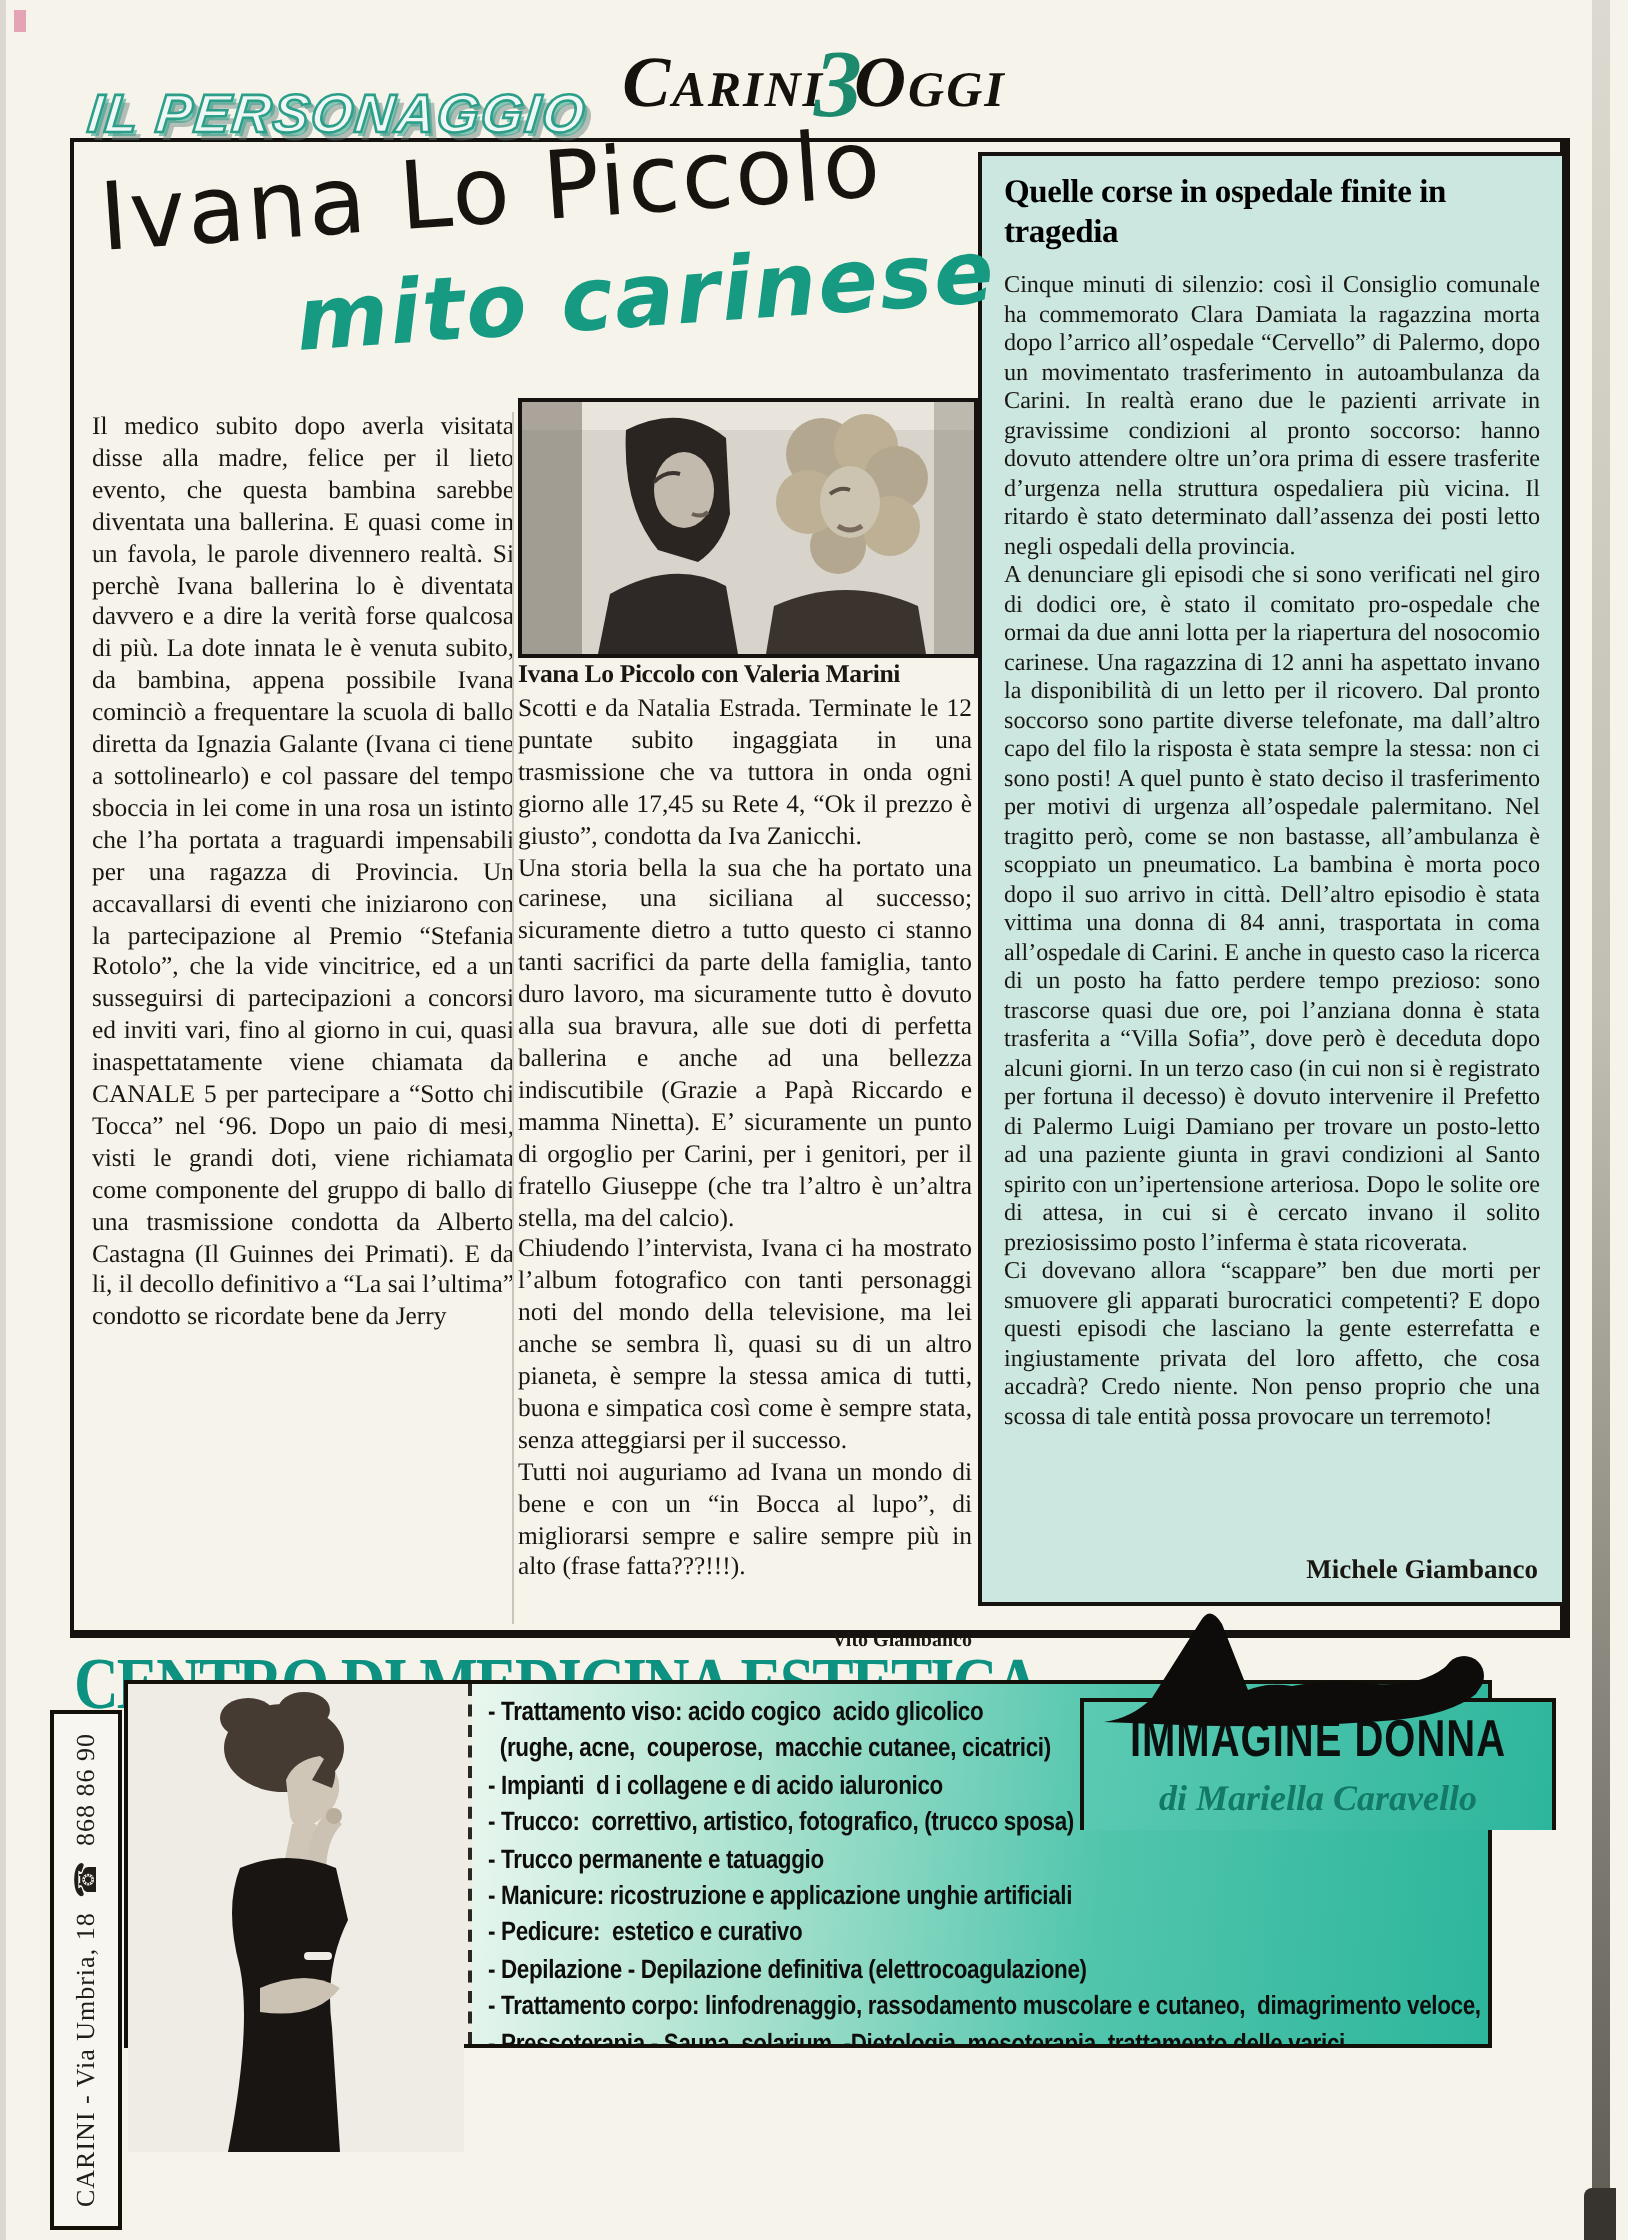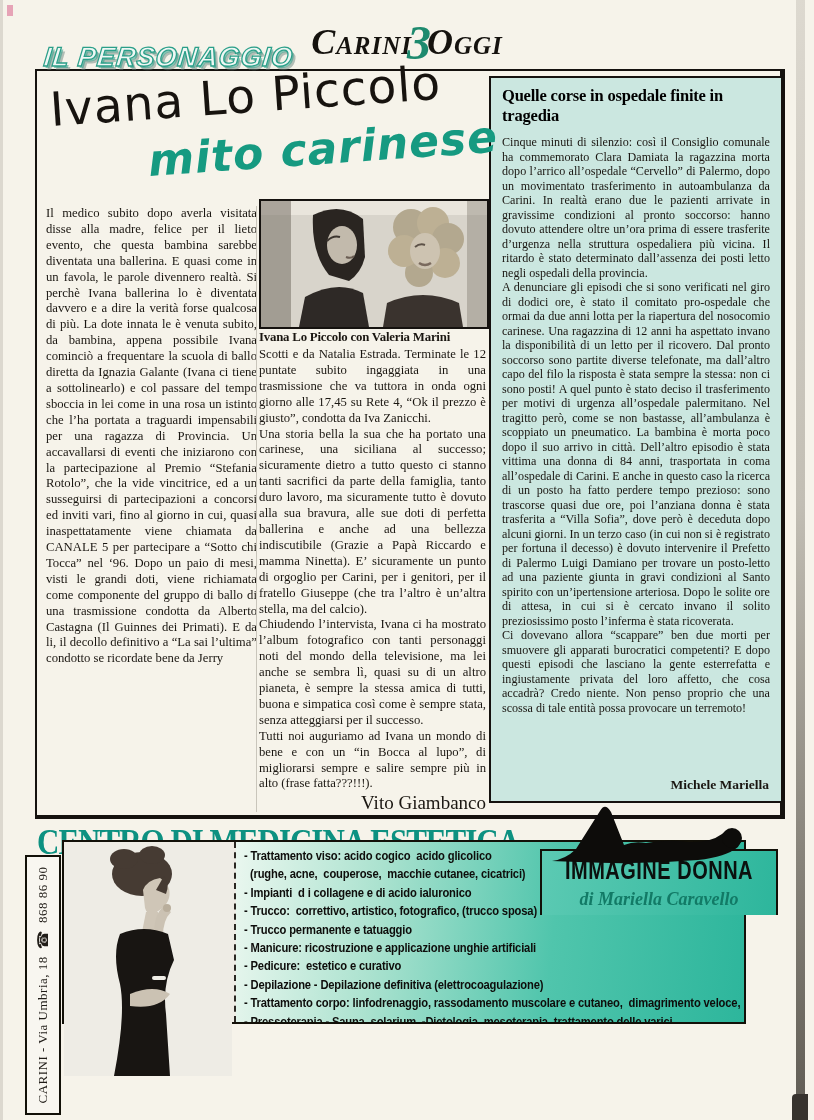--- a/index.html
+++ b/index.html
@@ -36,21 +36,21 @@
     letter-spacing:1px;color:#17130f;transform:rotate(-4deg);transform-origin:left bottom;}
   .subhead{position:absolute;left:150px;top:135px;z-index:2;white-space:nowrap;
     font-family:"DejaVu Sans",sans-serif;font-style:italic;font-weight:700;font-size:44px;
     letter-spacing:1px;color:#169a81;transform:rotate(-4deg);transform-origin:left bottom;}
 
   .col{position:absolute;font-size:12.7px;line-height:15.9px;text-align:justify;}
   .col p{margin:0;}
   .col1{left:46px;top:206px;width:211px;}
   .col2{left:259px;top:347px;width:227px;}
   .colrule{position:absolute;left:256px;top:206px;width:1px;height:606px;background:#c9c5bb;}
-  .byline{font-weight:normal;text-align:right;font-size:19px;margin-top:3px;}
+  .byline{font-weight:bold;text-align:right;font-size:10px;margin-top:21px;}
 
   .photo{position:absolute;left:259px;top:199px;width:226px;height:126px;
     border:2px solid #15120f;box-sizing:content-box;background:#d7d3ca;}
   .photo svg{display:block;}
   .caption{position:absolute;left:259px;top:330px;width:230px;text-align:left;
     font-weight:bold;font-size:12.8px;letter-spacing:-0.2px;}
 
   
   .sidebar{position:absolute;left:489px;top:76px;width:294px;height:727px;
     border:2.5px solid #15120f;background:#cbe7e0;box-sizing:border-box;
@@ -152,21 +152,21 @@
     <p>Chiudendo l’intervista, Ivana ci ha mostrato l’album fotografico con tanti personaggi noti del mondo della televisione, ma lei anche se sembra lì, quasi su di un altro pianeta, è sempre la stessa amica di tutti, buona e simpatica così come è sempre stata, senza atteggiarsi per il successo.</p>
     <p>Tutti noi auguriamo ad Ivana un mondo di bene e  con un “in Bocca al lupo”, di migliorarsi sempre e salire sempre più in alto (frase fatta???!!!).</p>
     <div class="byline">Vito Giambanco</div>
   </div>
 
   <div class="sidebar">
     <h2>Quelle corse in ospedale finite in tragedia</h2>
     <p>Cinque minuti di silenzio: così il Consiglio comunale ha commemorato Clara Damiata la ragazzina morta dopo l’arrico all’ospedale “Cervello” di Palermo, dopo un movimentato trasferimento in autoambulanza da Carini. In realtà erano due le pazienti arrivate in gravissime condizioni al pronto soccorso: hanno dovuto attendere oltre un’ora prima di essere trasferite d’urgenza nella struttura ospedaliera più vicina. Il ritardo è stato determinato dall’assenza dei posti letto negli ospedali della provincia.</p>
     <p>A denunciare gli episodi che si sono verificati nel giro di dodici ore, è stato il comitato pro-ospedale che ormai da due anni lotta per la riapertura del nosocomio carinese. Una ragazzina di 12 anni ha aspettato invano la disponibilità di un letto per il ricovero. Dal pronto soccorso sono partite diverse telefonate, ma dall’altro capo del filo la risposta è stata sempre la stessa: non ci sono posti! A quel punto è stato deciso il trasferimento per motivi di urgenza all’ospedale palermitano. Nel tragitto però, come se non bastasse, all’ambulanza è scoppiato un pneumatico. La bambina è morta poco dopo il suo arrivo in città. Dell’altro episodio è stata vittima una donna di 84 anni, trasportata in coma all’ospedale di Carini. E anche in questo caso la ricerca di un posto ha fatto perdere tempo prezioso: sono trascorse quasi due ore, poi l’anziana donna è stata trasferita a “Villa Sofia”, dove però è deceduta dopo alcuni giorni. In un terzo caso (in cui non si è registrato per fortuna il decesso) è dovuto intervenire il Prefetto di Palermo Luigi Damiano per trovare un posto-letto ad una paziente giunta in gravi condizioni al Santo spirito con un’ipertensione arteriosa. Dopo le solite ore di attesa, in cui si è cercato invano il solito preziosissimo posto l’inferma è stata ricoverata.</p>
     <p>Ci dovevano allora “scappare”  ben due morti per smuovere gli apparati burocratici competenti? E dopo questi episodi che lasciano la gente esterrefatta e ingiustamente privata del loro affetto, che cosa accadrà? Credo niente. Non penso proprio che una scossa di tale entità possa provocare un terremoto!</p>
-    <div class="s-byline">Michele Mariella</div>
+    <div class="s-byline">Michele Giambanco</div>
   </div>
 
   <div class="centro">CENTRO DI MEDICINA ESTETICA</div>
 
   <div class="recline">
     <svg width="200" height="68" viewBox="0 0 200 68">
       <path d="M4,62 Q18,60 28,50 L52,12 Q57,3 63,13 L76,46 Q86,42 98,44 Q120,40 140,43 Q162,44 174,35 Q181,28 188,33 Q196,39 190,48 Q178,58 150,61 Q90,66 30,63 Z" fill="#0d0c0a"></path>
       <circle cx="184" cy="39" r="10" fill="#0d0c0a"></circle>
     </svg>
   </div>

